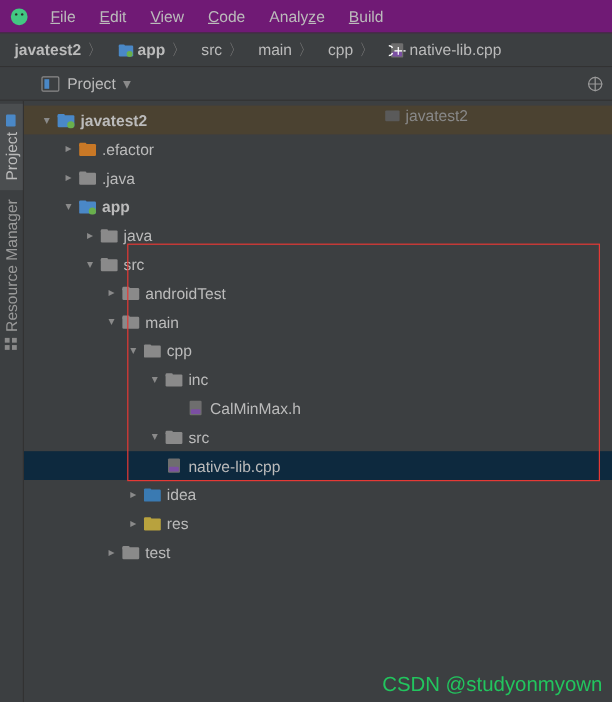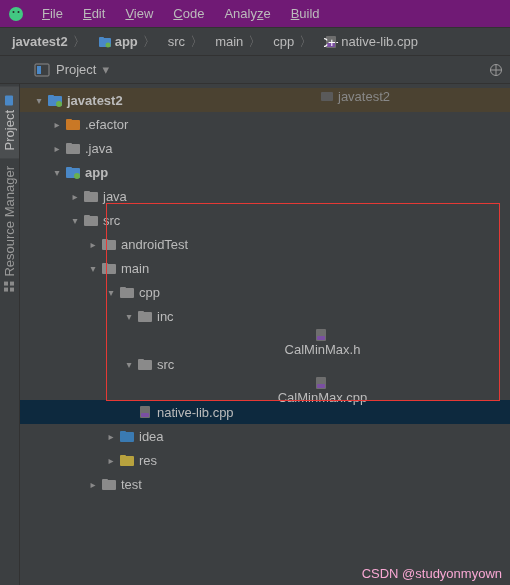--- a/index.html
+++ b/index.html
@@ -23,24 +23,24 @@
 .tree { flex: 1; padding: 4px 0; position: relative; overflow: hidden; }
 .node { display: flex; align-items: center; height: 24px; padding-right: 8px; cursor: pointer; white-space: nowrap; }
 .node .arrow { width: 14px; display: inline-flex; justify-content: center; color: #8a8a8a; font-size: 10px; }
 .node .icon { width: 18px; display: inline-flex; justify-content: center; }
 .node .label { margin-left: 3px; color: #bbbbbb; }
 .node.bold .label { font-weight: bold; }
 .node.highlight { background: #4b4231; }
 .node.selected { background: #0d293e; }
 .pad0 { padding-left: 12px; } .pad1 { padding-left: 30px; } .pad2 { padding-left: 48px; }
 .pad3 { padding-left: 66px; } .pad4 { padding-left: 84px; } .pad5 { padding-left: 102px; }
-.pad6 { padding-left: 120px; flex-direction: column; }
+.pad6 { padding-left: 120px; }
 .tab-well { position: absolute; left: 300px; top: 0; height: 24px; display: flex; align-items: center; gap: 4px; color: #888; }
 .redbox { position: absolute; border: 1px solid #e53935; pointer-events: none; left: 86px; top: 119px; width: 394px; height: 198px; }
-.watermark { position: absolute; right: 8px; bottom: 4px; color: #f9a8d4; font-size: 13px; pointer-events: none; }
+.watermark { position: absolute; right: 8px; bottom: 4px; color: #22c55e; font-size: 17px; pointer-events: none; }
 svg { display: block; }
 </style>
 </head>
 <body>
 
 <div class="menubar">
   <span class="logo">
     <svg width="16" height="16" viewBox="0 0 16 16">
         <circle cx="8" cy="8" r="7" fill="#3ddc84" opacity="0.9"></circle>
         <circle cx="5.5" cy="6" r="1" fill="#2b2b2b"></circle>
@@ -257,38 +257,28 @@
     <div class="node pad5">
       <span class="arrow">▾</span>
       <span class="icon">
           <svg width="16" height="14" viewBox="0 0 16 14">
             <rect x="1" y="3" width="14" height="10" rx="1" fill="#8a8a8a"></rect>
             <rect x="1" y="2" width="6" height="3" rx="1" fill="#8a8a8a"></rect>
           </svg>
         </span>
       <span class="label">src</span>
     </div>
-    <div class="node pad6">
+    <div class="node selected pad5">
       <span class="arrow"></span>
       <span class="icon">
           <svg width="14" height="14" viewBox="0 0 14 14">
             <rect x="2" y="1" width="10" height="12" rx="1" fill="#6e6e6e"></rect>
             <rect x="3" y="8" width="8" height="4" rx="1" fill="#7b4fa3"></rect>
           </svg>
         </span>
-      <span class="label">CalMinMax.cpp</span>
-    </div>
-    <div class="node selected pad5">
-      <span class="arrow"></span>
-      <span class="icon">
-          <svg width="14" height="14" viewBox="0 0 14 14">
-            <rect x="2" y="1" width="10" height="12" rx="1" fill="#6e6e6e"></rect>
-            <rect x="3" y="8" width="8" height="4" rx="1" fill="#7b4fa3"></rect>
-          </svg>
-        </span>
       <span class="label">native-lib.cpp</span>
     </div>
     <div class="node pad4">
       <span class="arrow">▸</span>
       <span class="icon">
           <svg width="16" height="14" viewBox="0 0 16 14">
             <rect x="1" y="3" width="14" height="10" rx="1" fill="#3a7ab2"></rect>
             <rect x="1" y="2" width="6" height="3" rx="1" fill="#3a7ab2"></rect>
           </svg>
         </span>

